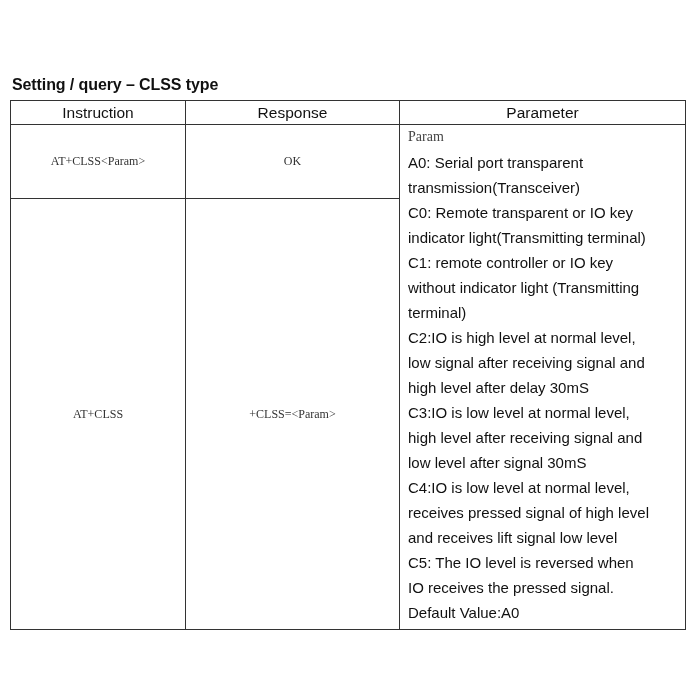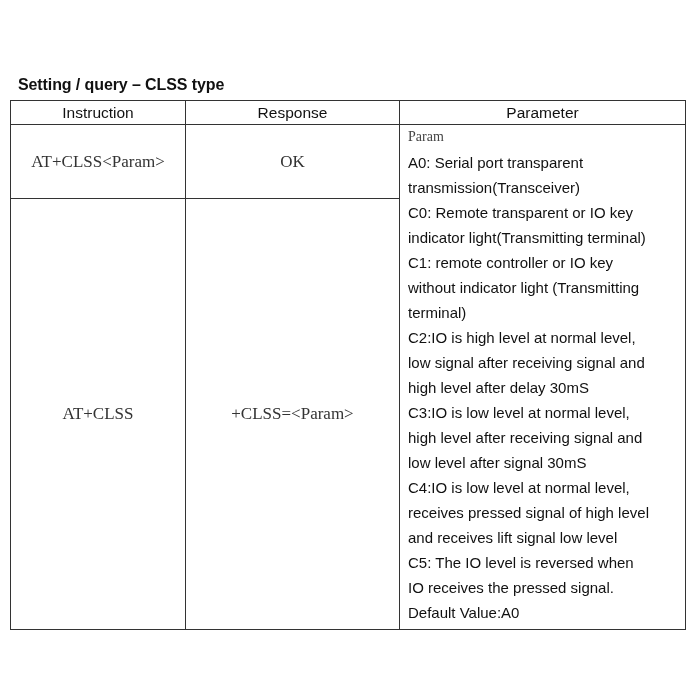--- a/index.html
+++ b/index.html
@@ -9,21 +9,21 @@
     }
     body {
       width: 700px;
       height: 700px;
       position: relative;
       overflow: hidden;
       color: #111111;
     }
     .section-title {
       position: absolute;
-      left: 18px;
+      left: 12px;
       top: 76px;
       font-family: "Liberation Sans", sans-serif;
       font-weight: bold;
       font-size: 16px;
       letter-spacing: -0.1px;
       color: #111;
       margin: 0;
     }
     table.spec {
       position: absolute;
@@ -44,21 +44,21 @@
       font-size: 15.5px;
       text-align: center;
       vertical-align: middle;
       color: #111;
     }
     col.c1 { width: 175px; }
     col.c2 { width: 214px; }
     col.c3 { width: 286px; }
     td.cmd {
       font-family: "Liberation Serif", serif;
-      font-size: 17px;
+      font-size: 12px;
       text-align: center;
       vertical-align: middle;
       color: #333;
     }
     tr.row-set td.cmd { height: 73px; }
     td.params {
       vertical-align: top;
       padding: 2px 4px 4px 8px !important;
       font-family: "Liberation Sans", sans-serif;
       font-size: 15px;

